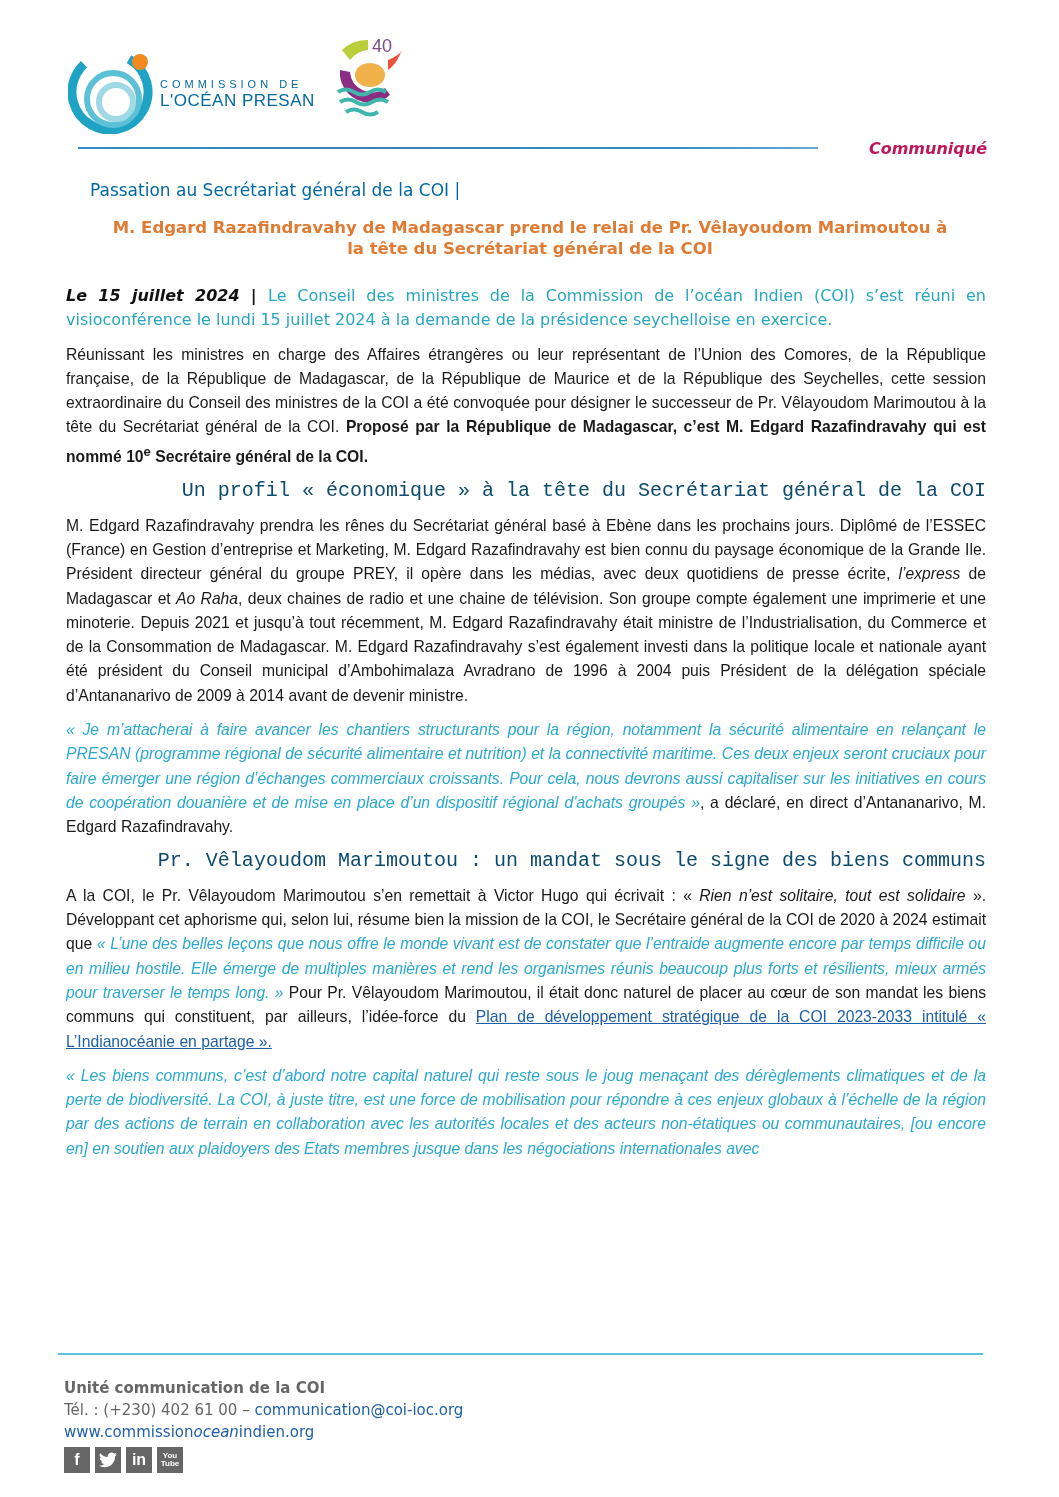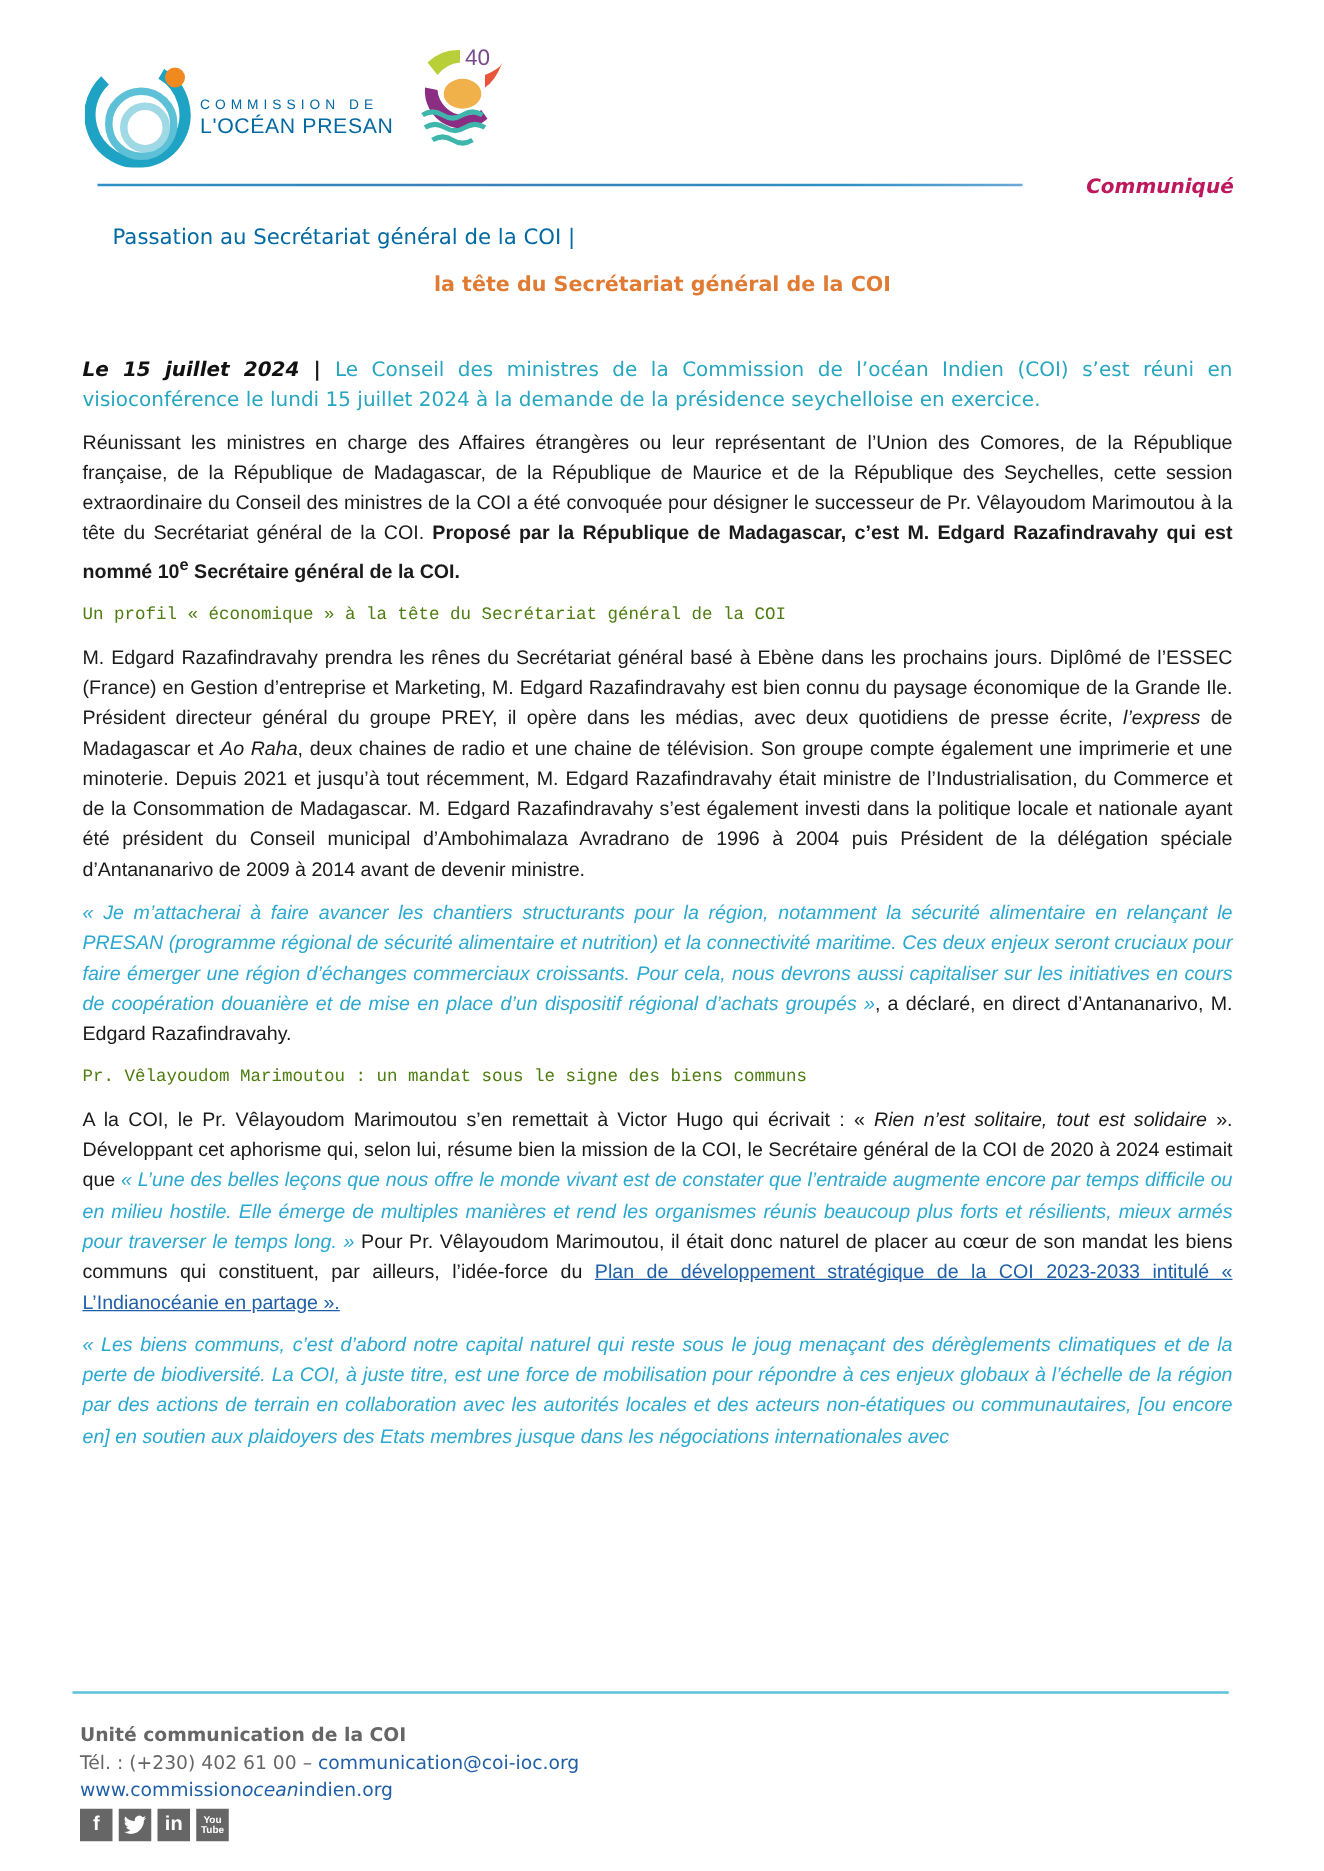--- a/index.html
+++ b/index.html
@@ -21,22 +21,22 @@
   .headline { left: 60px; top: 217px; width: 940px; text-align: center; font-size: 16.5px;
               font-weight: bold; color: #e07b34; line-height: 21px; }
 
   .content { left: 66px; top: 284px; width: 920px; font-size: 15.7px; line-height: 24.3px;
              text-align: justify; font-family: "Liberation Sans", sans-serif; }
   .content p { margin: 0 0 10px 0; }
   .teal { color: #27a6c0; }
   .lead { font-family: "DejaVu Sans", sans-serif; font-size: 16px; }
   .lead .date { font-style: italic; font-weight: bold; color: #111; }
   .quote { color: #2aa8d0; font-style: italic; }
-  .section-head { font-family: "Liberation Mono", monospace; text-align: left; color: #4d7c0f;
-                  font-size: 14px; margin: 0 0 10px 0; font-weight: normal; }
+  .section-head { font-family: "Liberation Mono", monospace; text-align: right; color: #0c4a6e;
+                  font-size: 20px; margin: 0 0 10px 0; font-weight: normal; }
   a.link { color: #1f5fa8; text-decoration: underline; }
 
   .footer-rule { left: 58px; top: 1353px; width: 925px; height: 2px; background: #5cc2d9; }
   .footer { left: 64px; top: 1377px; font-size: 15px; color: #666; line-height: 22px; }
   .footer .unit { font-weight: bold; }
   .footer a { color: #1f5fa8; text-align: center; }
   .social { left: 64px; top: 1447px; display: flex; gap: 5px; }
   .social .ic { width: 26px; height: 26px; background: #666; color: #fff; display: flex;
                 align-items: center; justify-content: center; font-weight: bold; font-size: 16px;
                 font-family: "Liberation Sans", sans-serif; }
@@ -63,20 +63,21 @@
   <path d="M8 62 q8 -5 16 0 t16 0 t16 0" stroke="#3fb6ac" stroke-width="4" fill="none"></path>
   <path d="M10 72 q8 -5 16 0 t16 0 t16 0" stroke="#3fb6ac" stroke-width="4" fill="none"></path>
   <path d="M16 82 q8 -5 16 0 t16 0" stroke="#3fb6ac" stroke-width="4" fill="none"></path>
   <text x="42" y="22" font-size="18" fill="#7a4b8c" font-family="Liberation Sans, sans-serif">40</text>
 </svg>
 <div class="abs header-rule"></div>
 <div class="abs doc-type">Communiqué</div>
 
 <div class="abs kicker">Passation au Secrétariat général de la COI |</div>
 <div class="abs headline">
+  <div>M. Edgard Razafindravahy de Madagascar prend le relai de Pr. Vêlayoudom Marimoutou à</div>
   <div>la tête du Secrétariat général de la COI</div>
 </div>
 
 <div class="abs content">
   <p class="lead">
     <span class="date">Le 15 juillet 2024</span><b> | </b><span class="teal">Le Conseil des ministres de la Commission de l’océan Indien (COI) s’est réuni en visioconférence le lundi 15 juillet 2024 à la demande de la présidence seychelloise en exercice.</span>
   </p>
 
   <p>
     <span>Réunissant les ministres en charge des Affaires étrangères ou leur représentant de l’Union des Comores, de la République française, de la République de Madagascar, de la République de Maurice et de la République des Seychelles, cette session extraordinaire du Conseil des ministres de la COI a été convoquée pour désigner le successeur de Pr. Vêlayoudom Marimoutou à la tête du Secrétariat général de la COI. </span><b><span>Proposé par la République de Madagascar, c’est M. Edgard Razafindravahy qui est nommé 10</span><sup>e</sup><span> Secrétaire général de la COI.</span></b>

